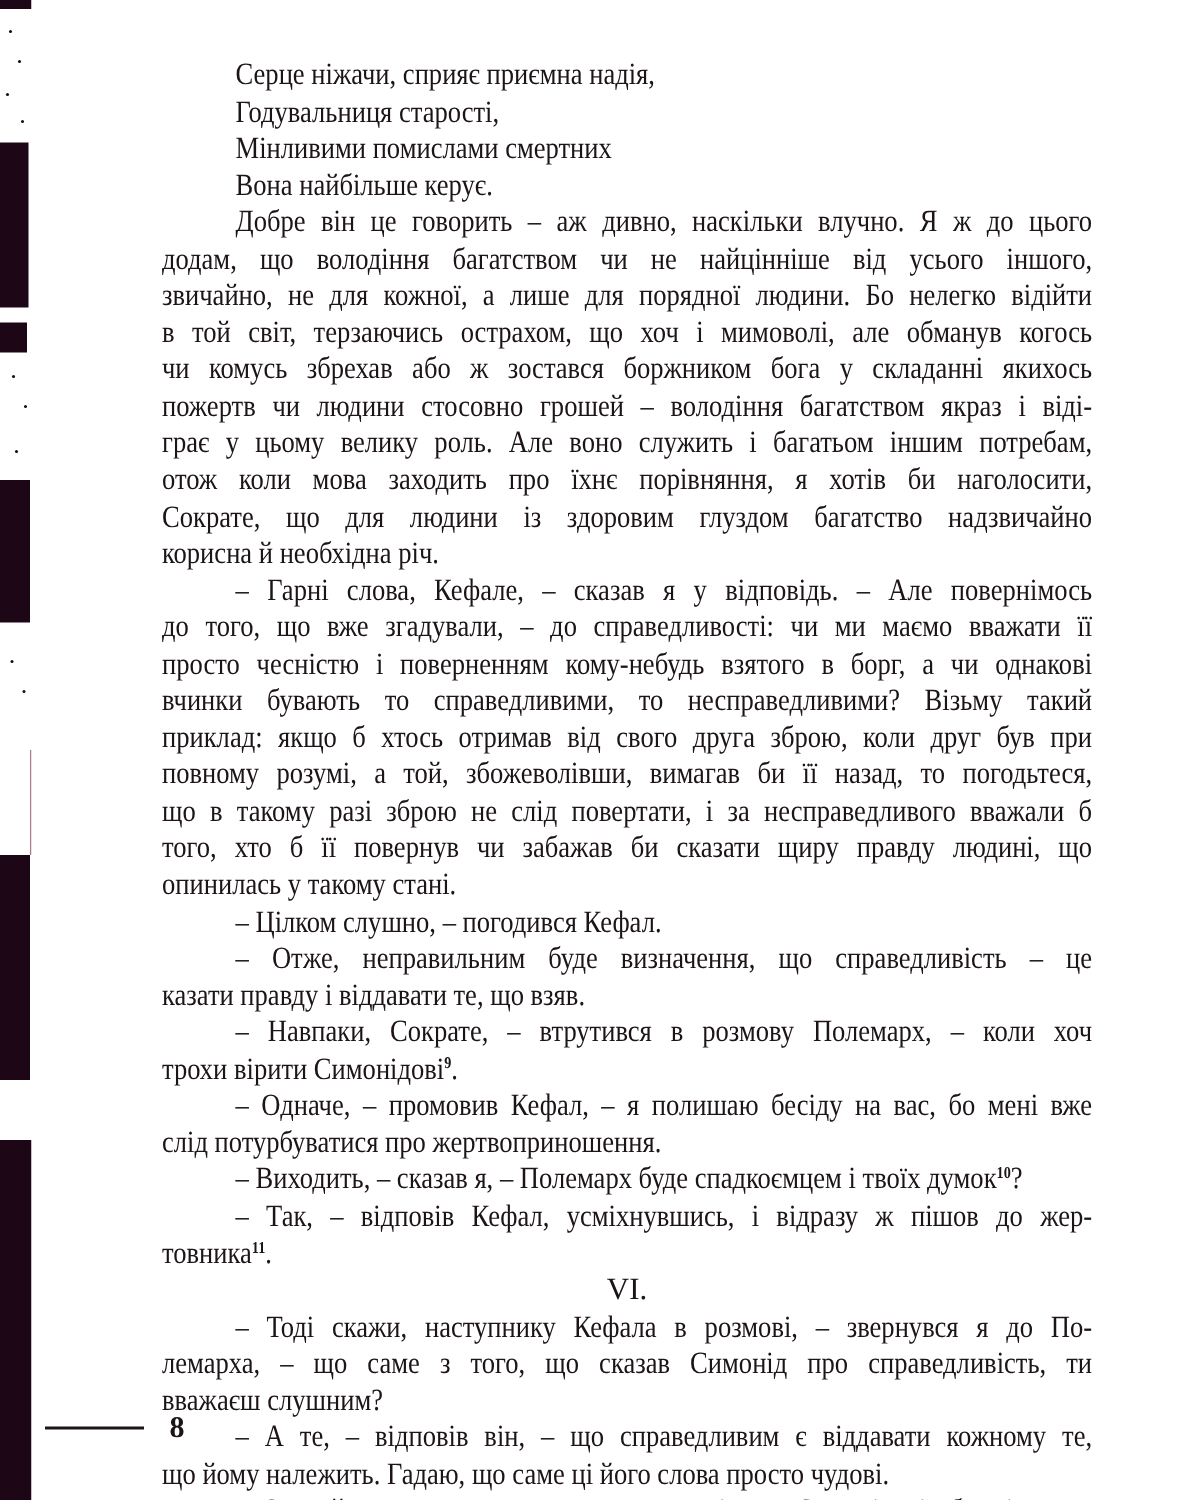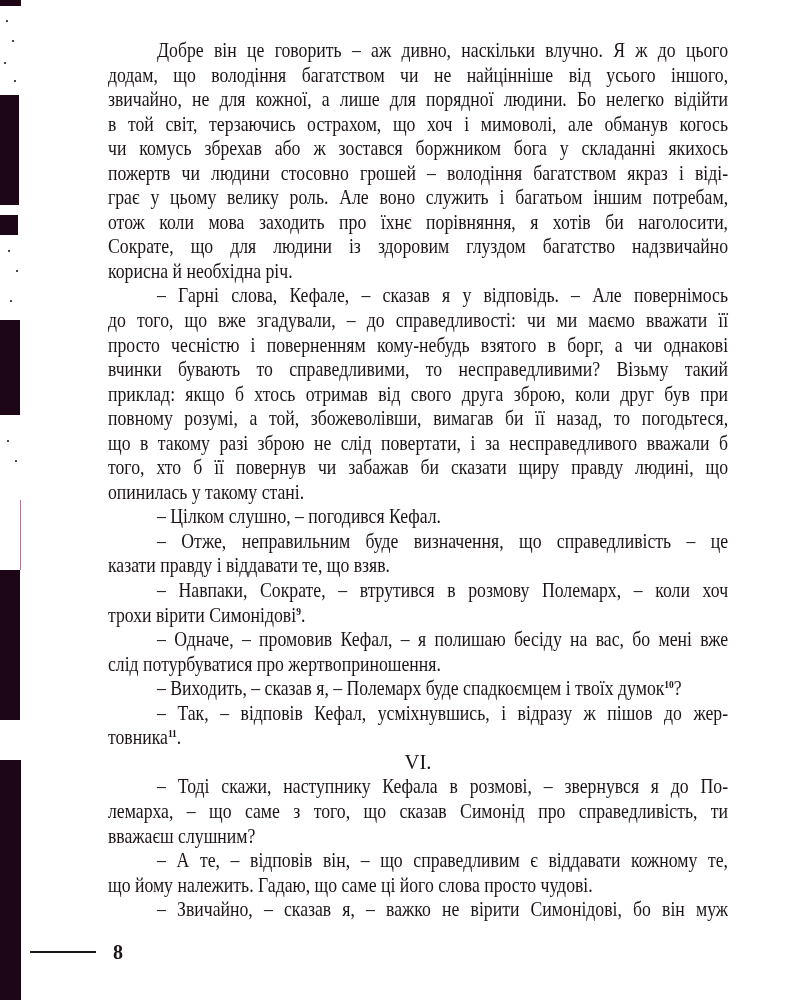--- a/index.html
+++ b/index.html
@@ -57,20 +57,26 @@
   <div class="dot" style="top:80px;left:14px"></div>
   <div class="dot" style="top:250px;left:8px"></div>
   <div class="dot" style="top:270px;left:16px"></div>
   <div class="dot" style="top:300px;left:10px"></div>
   <div class="dot" style="top:440px;left:7px"></div>
   <div class="dot" style="top:460px;left:15px"></div>
   <div class="edge" style="top:500px;height:70px"></div>
 </div>
 
 <div class="page">
+  <div>
+    <div class="ln verse">Серце ніжачи, сприяє приємна надія,</div>
+    <div class="ln verse">Годувальниця старості,</div>
+    <div class="ln verse">Мінливими помислами смертних</div>
+    <div class="ln verse">Вона найбільше керує.</div>
+  </div>
   <div id="body-a">
       <div class="ln ind"><span>Добре він це говорить – аж дивно, наскільки влучно. Я ж до цього</span></div>
       <div class="ln"><span>додам, що володіння багатством чи не найцінніше від усього іншого,</span></div>
       <div class="ln"><span>звичайно, не для кожної, а лише для порядної людини. Бо нелегко відійти</span></div>
       <div class="ln"><span>в той світ, терзаючись острахом, що хоч і мимоволі, але обманув когось</span></div>
       <div class="ln"><span>чи комусь збрехав або ж зостався боржником бога у складанні якихось</span></div>
       <div class="ln"><span>пожертв чи людини стосовно грошей – володіння багатством якраз і віді-</span></div>
       <div class="ln"><span>грає у цьому велику роль. Але воно служить і багатьом іншим потребам,</span></div>
       <div class="ln"><span>отож коли мова заходить про їхнє порівняння, я хотів би наголосити,</span></div>
       <div class="ln"><span>Сократе, що для людини із здоровим глуздом багатство надзвичайно</span></div>

